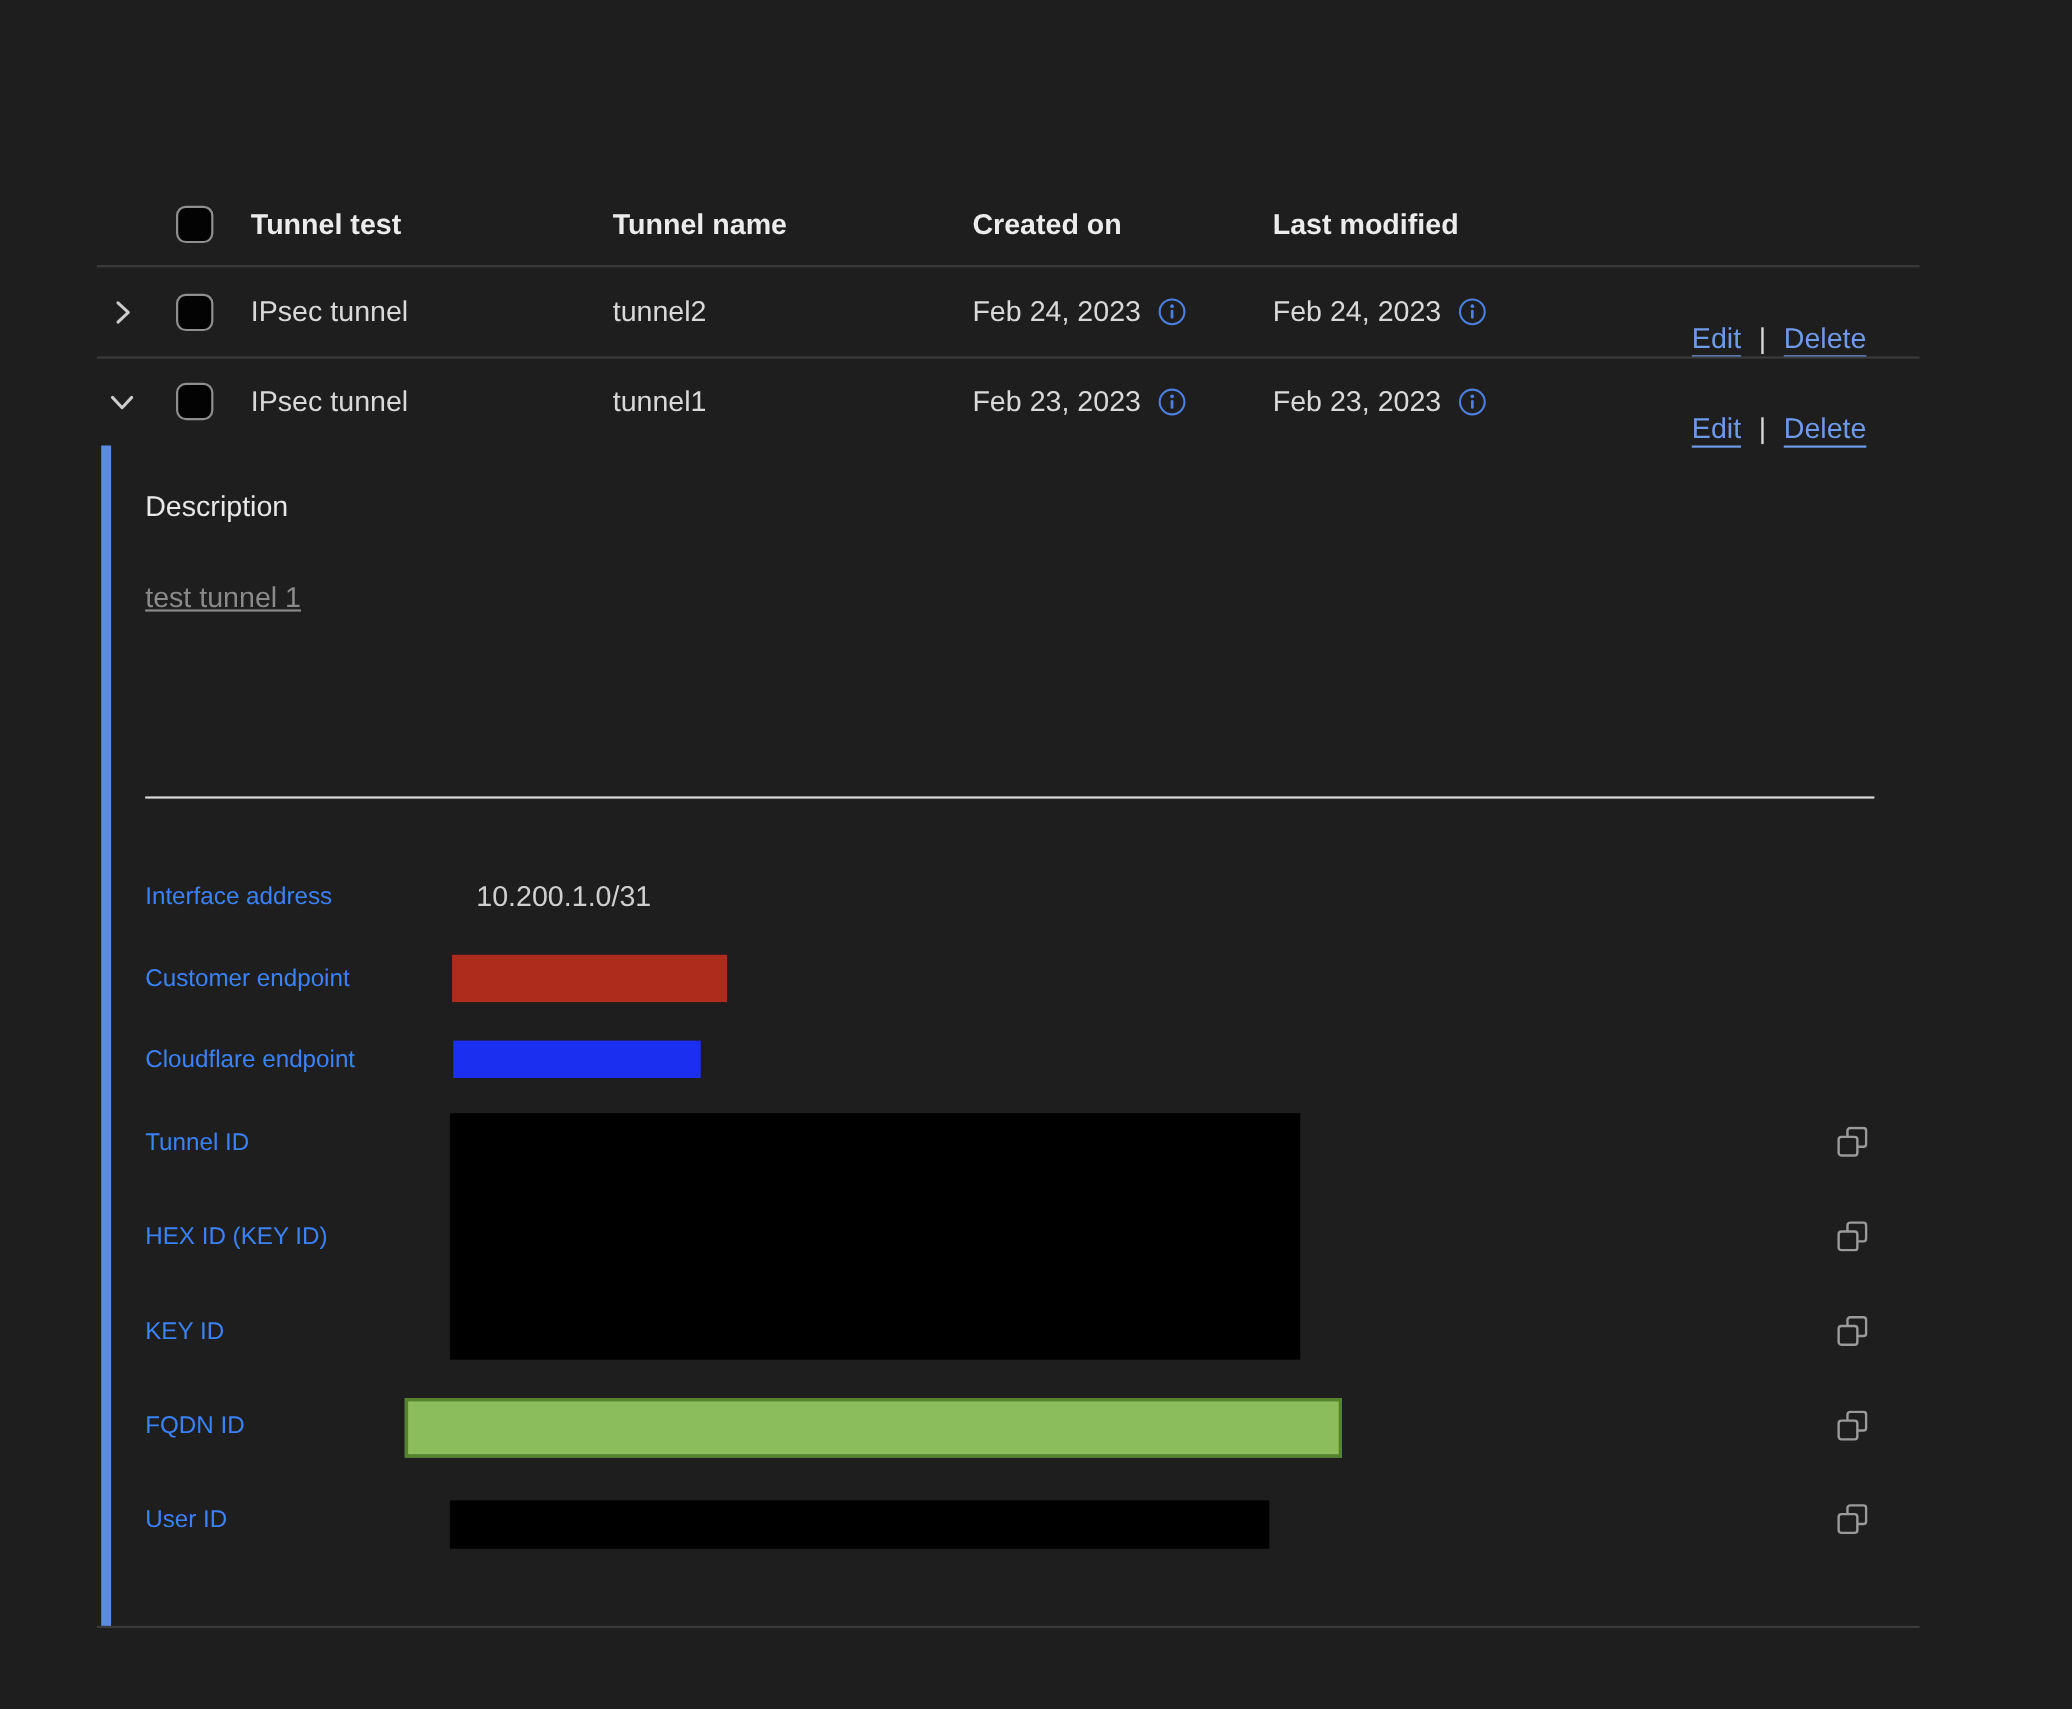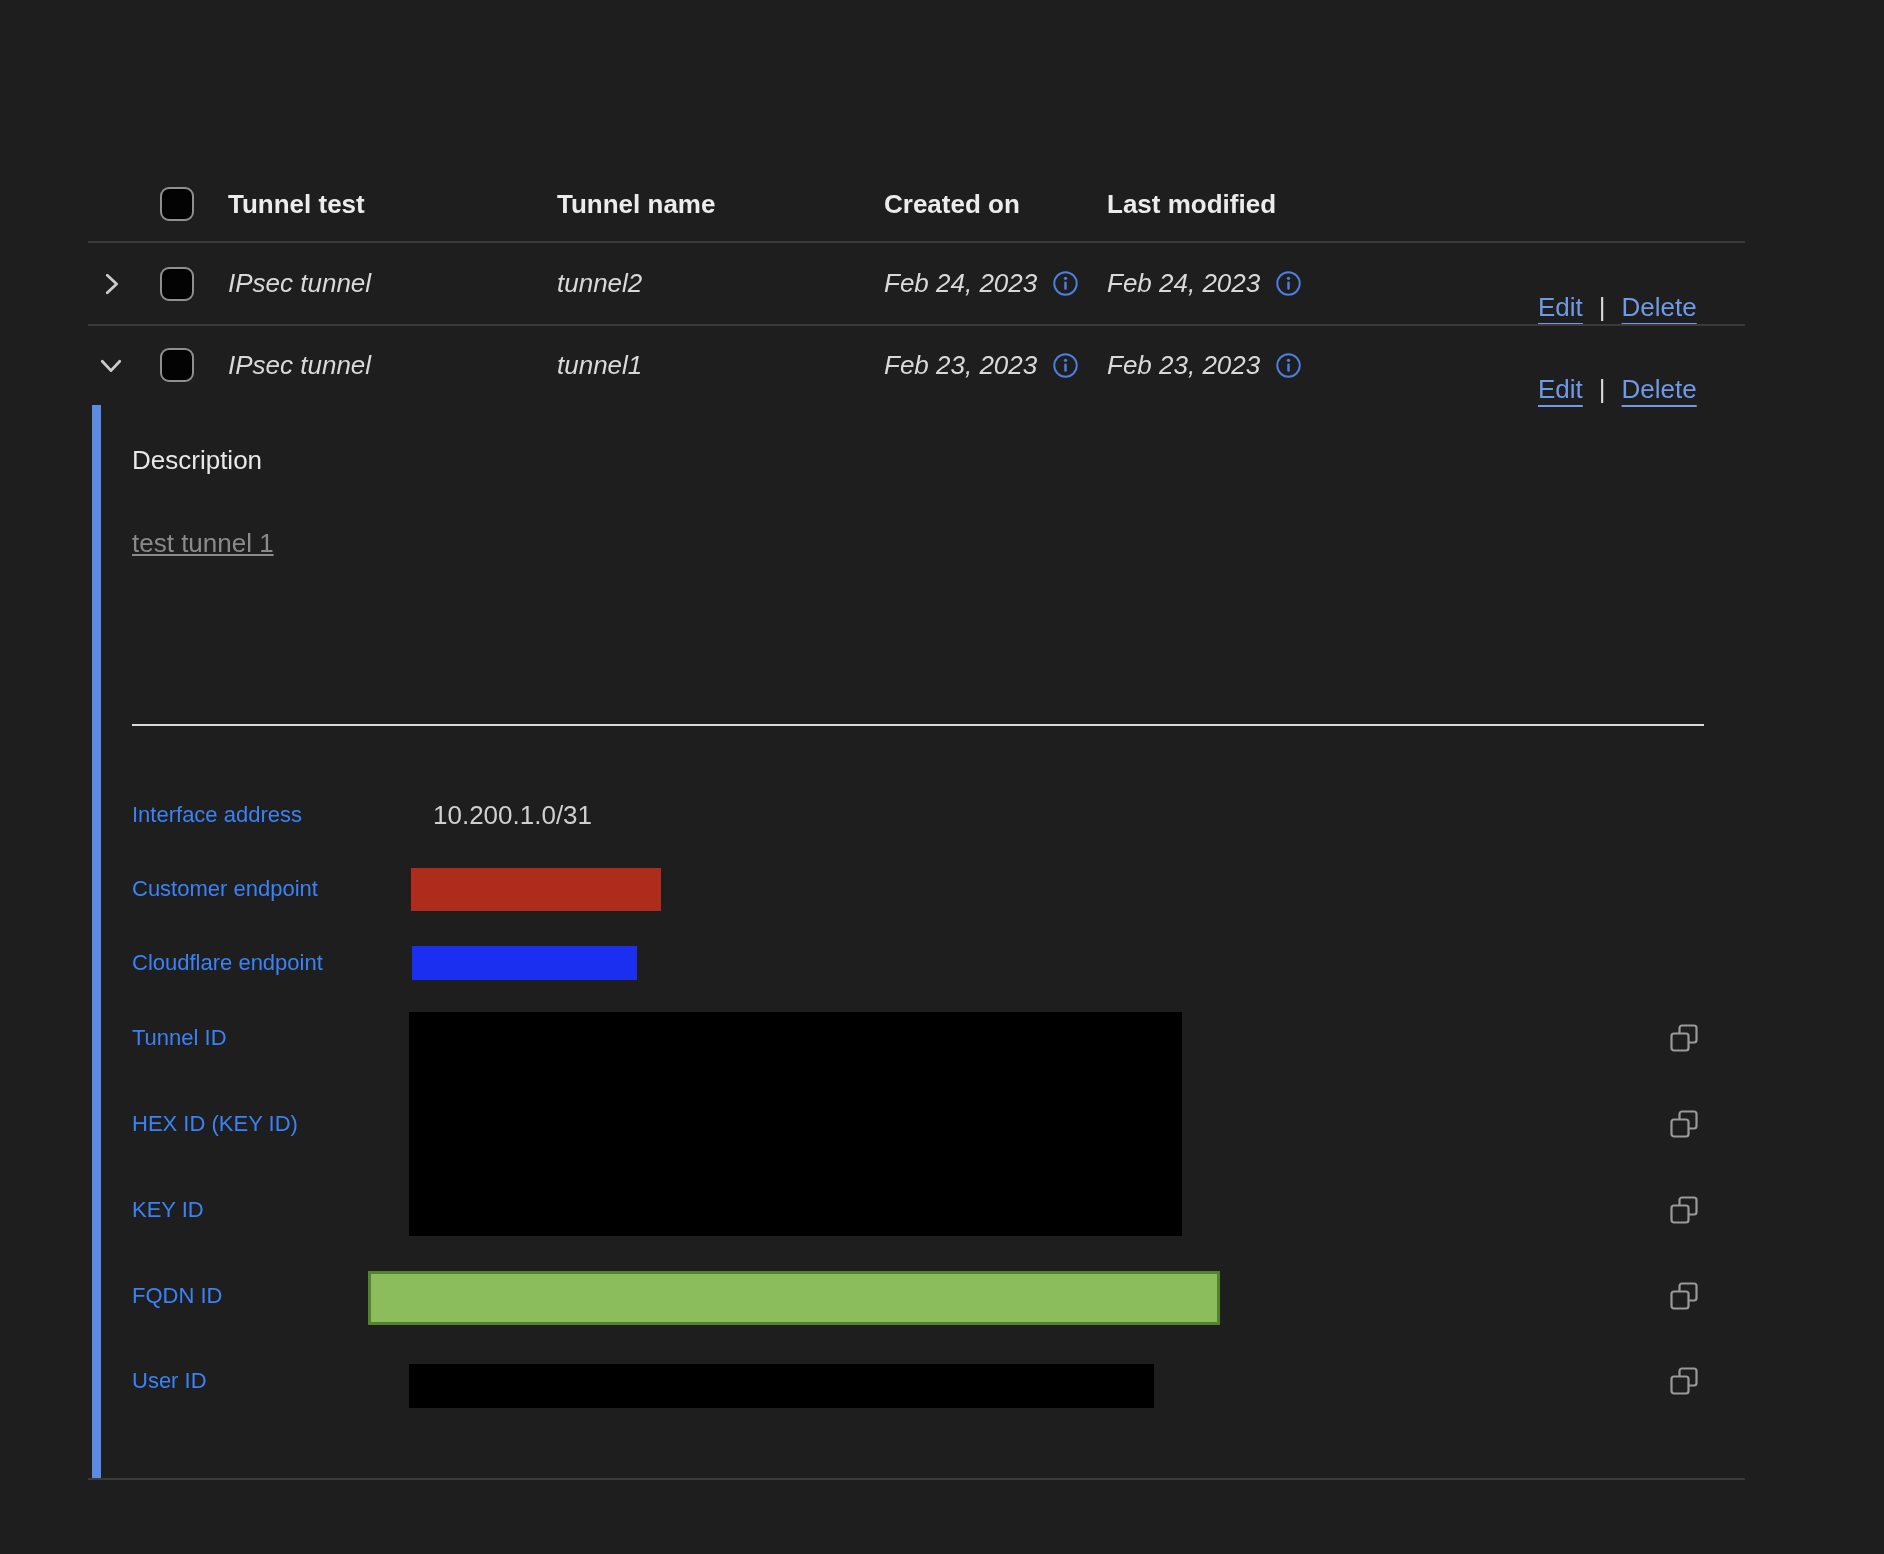--- a/index.html
+++ b/index.html
@@ -12,27 +12,27 @@
     position:absolute;left:92px;top:60px;width:193px;height:64px;
     border:1.5px solid #4d79d6;border-radius:9px;background:transparent;
     color:#5f8ce0;font-size:27px;display:flex;align-items:center;justify-content:center;
     gap:12px;cursor:pointer;font-family:inherit;
   }
   
   .divider{position:absolute;left:88px;width:1657px;height:2px;background:#3a3a3a;}
   .t-row{position:absolute;left:88px;width:1657px;}
   .cell{position:absolute;top:0;height:100%;display:flex;align-items:center;}
   .th{font-weight:700;font-size:26px;color:#ececec;}
-  .td{font-size:26px;color:#d9d9d9;font-style:italic;}
+  .td{font-size:26px;color:#d9d9d9;}
   .c-chevron{left:8px;width:40px;}
   .c-check{left:72px;width:40px;}
   .c-type{left:140px;}
   .c-name{left:469px;}
   .c-created{left:796px;gap:15px;}
-  .c-modified{left:1019px;gap:15px;}
+  .c-modified{left:1069px;gap:15px;}
   .c-actions{left:1450px;gap:16px;margin-top:24px;}
   .checkbox{
     width:30px;height:30px;border:2px solid #8f8f8f;border-radius:9px;
     background:#030303;display:inline-block;cursor:pointer;
   }
   .link{color:#6e9ae8;font-size:26px;text-decoration:underline;text-underline-offset:7px;cursor:pointer;}
   .pipe{color:#d8d8d8;font-size:26px;}
   .icon-btn{display:inline-flex;align-items:center;justify-content:center;cursor:pointer;background:none;border:none;padding:0;}
   
   .panel{position:absolute;left:92px;top:405px;width:1657px;height:1074px;}

